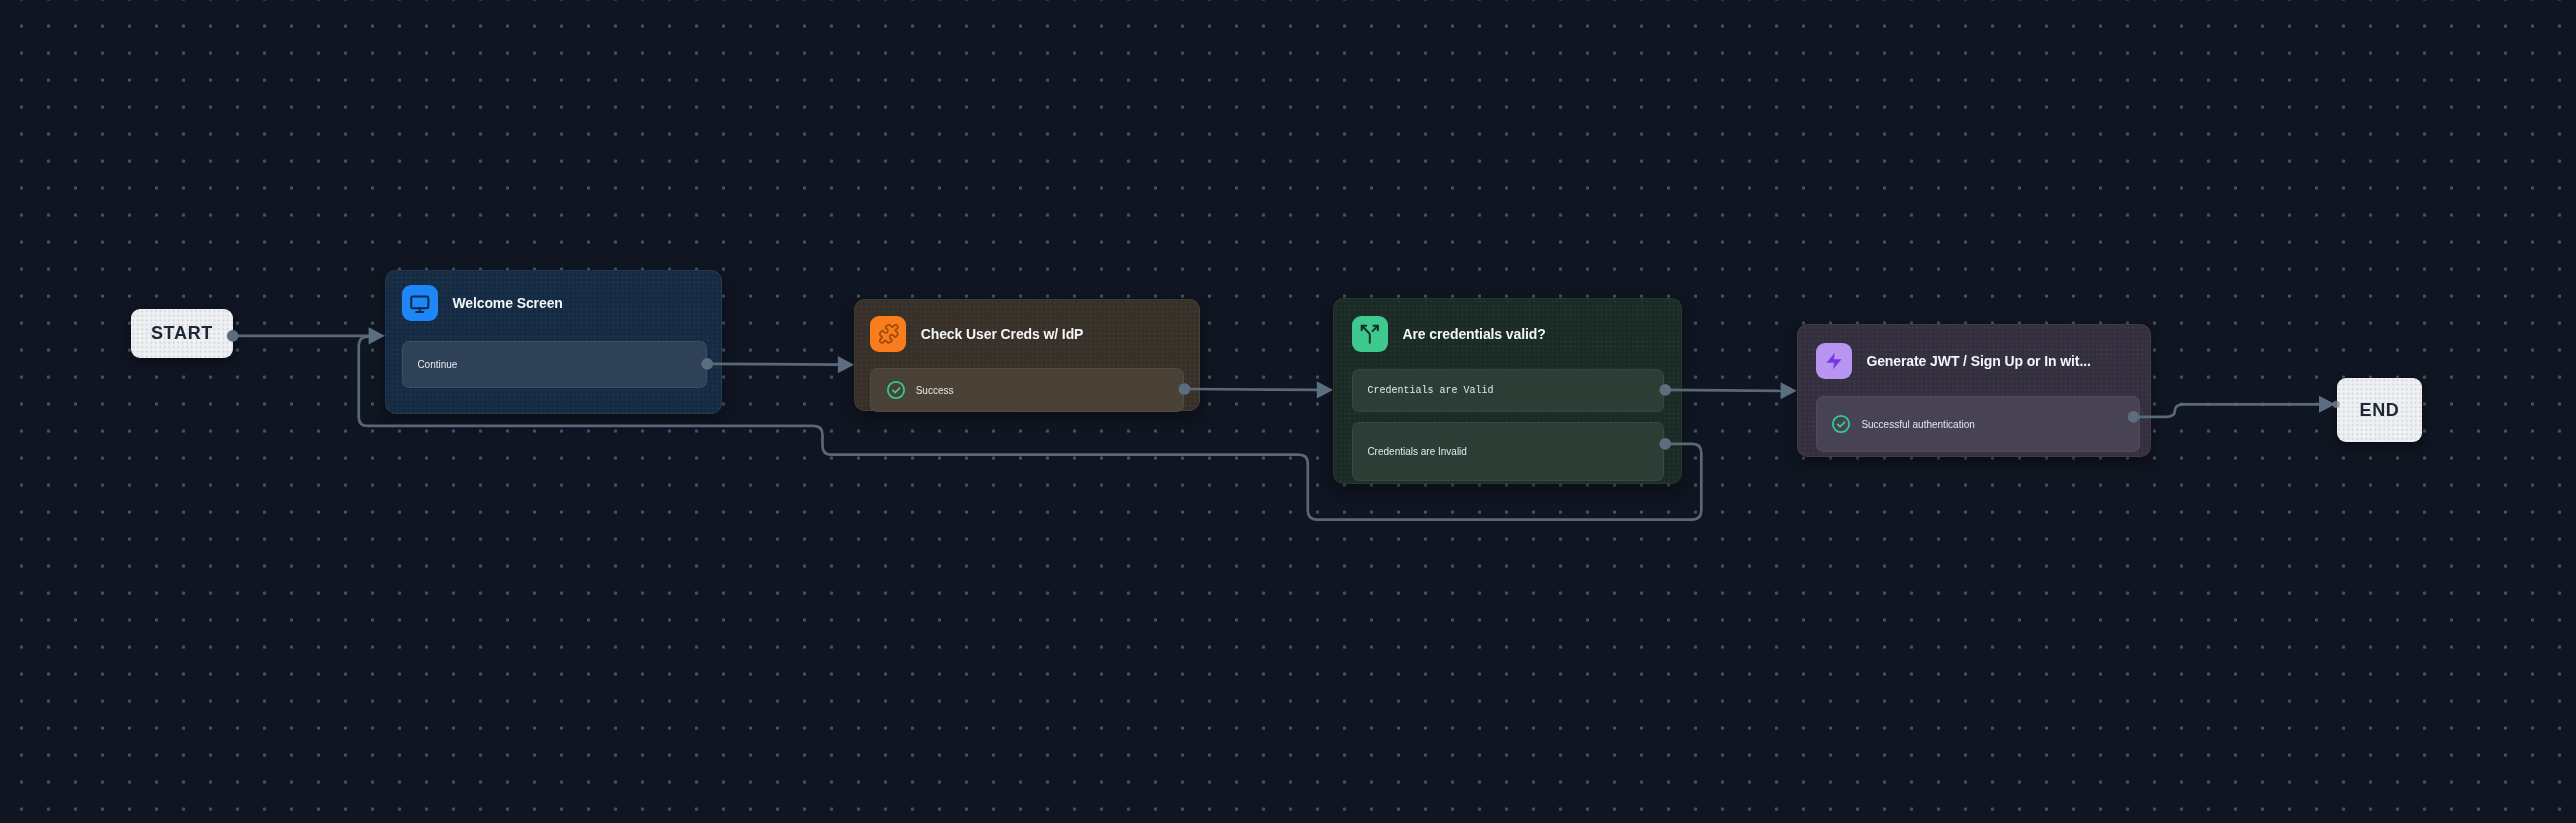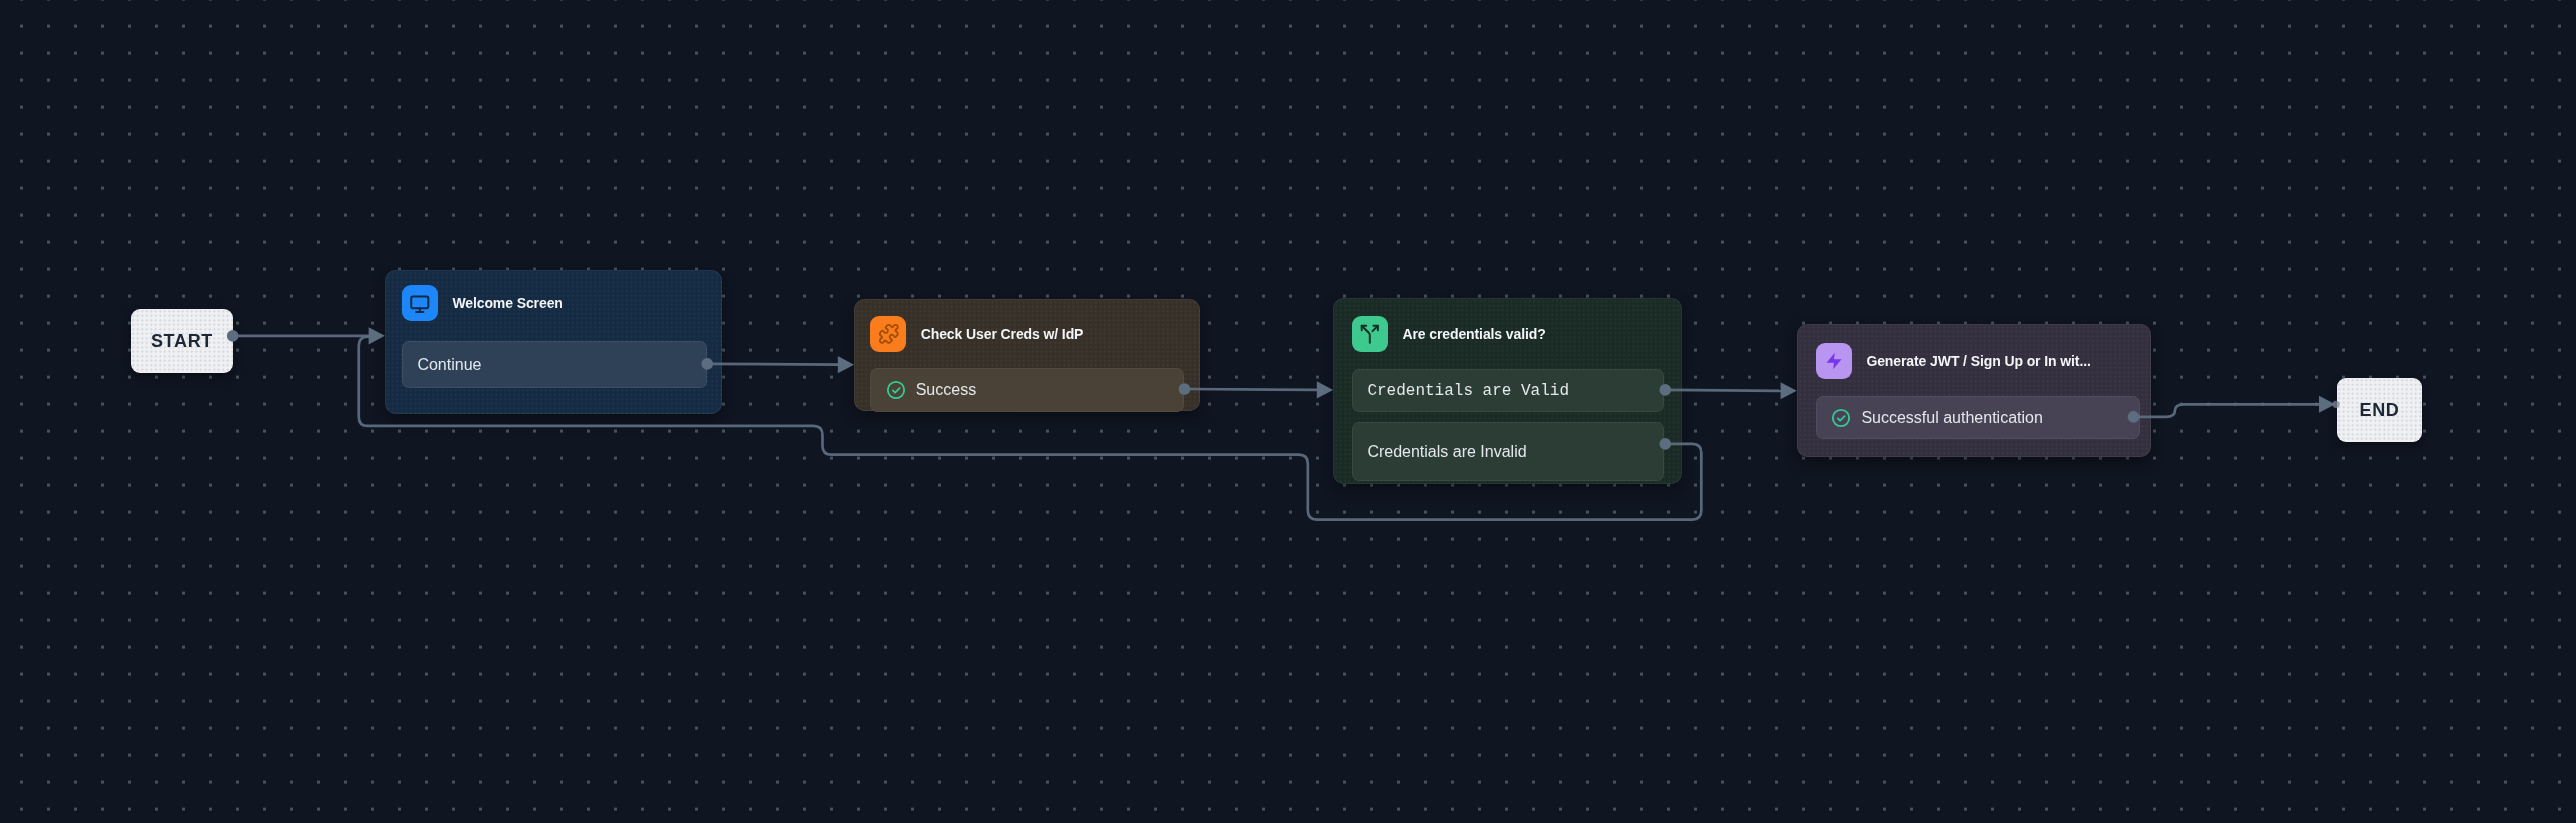--- a/index.html
+++ b/index.html
@@ -16,55 +16,55 @@
   .edge-arrow{fill:#5d6d80;}
   .end-handle{fill:#7c8796;opacity:.75;}
 
   .terminal{
     position:absolute;z-index:2;display:flex;align-items:center;justify-content:center;
     background-color:#eef0f3;border-radius:9px;color:#1d2736;font-weight:700;
     font-size:18px;letter-spacing:0.7px;
     background-image:radial-gradient(rgba(0,0,0,.10) 0.9px,transparent 1.2px);
     background-size:4.5px 4.5px;box-shadow:0 3.6px 9px rgba(0,0,0,.35);
   }
-  #node-start{left:131px;top:309px;width:102px;height:64px;}
+  #node-start{left:131px;top:309px;width:102px;height:49px;}
   #node-end{left:2337px;top:378px;width:85px;height:64px;}
 
   .card{
     position:absolute;z-index:2;border-radius:10.8px;box-sizing:border-box;
     border:0.9px solid rgba(255,255,255,.06);
     background-image:radial-gradient(rgba(255,255,255,.045) 0.9px,transparent 1.2px);
     background-size:4.5px 4.5px;box-shadow:0 5.4px 12.6px rgba(0,0,0,.35);
   }
   .card-header{display:flex;align-items:center;gap:14.4px;}
   .node-icon{width:36px;height:36px;border-radius:9px;display:flex;align-items:center;justify-content:center;flex:none;}
   .node-title{font-size:14px;font-weight:700;color:#f3f5f7;letter-spacing:-0.1px;white-space:nowrap;overflow:hidden;}
   .row{
     position:absolute;box-sizing:border-box;border-radius:7.2px;display:flex;align-items:center;gap:10px;
-    padding:0 14.4px;font-size:16px;color:#e4e8ec;white-space:nowrap;overflow:hidden;
+    padding:0 14.4px;font-size:10px;color:#e4e8ec;white-space:nowrap;overflow:hidden;
   }
   .check-ic{flex:none;display:flex;}
 
   
   #node-welcome{left:385px;top:270px;width:337px;height:144px;background-color:#152b43;padding:14.4px 14.4px 0 16px;}
   #node-welcome .row{left:16px;right:14.4px;top:70px;height:47px;background:#2e4157;border:1.8px dotted #4a5d74;}
   #node-welcome .node-icon{background:#1d86f8;}
 
   #node-check{left:854px;top:299px;width:346px;height:112px;background-color:#373028;padding:16px 15.3px 0 15.3px;}
   #node-check .row{left:15.3px;right:15.3px;top:68px;height:44px;background:#4a4237;border:1.8px dotted #5d5345;}
   #node-check .node-icon{background:#f97c1d;}
 
   #node-valid{left:1333px;top:298px;width:349px;height:186px;background-color:#1a2a24;padding:17px 17px 0 18px;}
   #node-valid .row{left:18px;right:17px;background:#2c3d36;border:1.8px dotted #43564d;}
   #node-valid .row.r0{top:70px;height:43px;font-family:Liberation Mono, monospace;}
   #node-valid .row.r1{top:123px;height:59px;}
   #node-valid .node-icon{background:#3ec98f;}
 
   #node-jwt{left:1797px;top:324px;width:354px;height:133px;background-color:#332f3e;padding:18px 14.4px 0 18px;}
-  #node-jwt .row{left:18px;right:10px;top:71px;height:43px;background:#474254;border:1.8px dotted #5b5669;}
+  #node-jwt .row{left:18px;right:10px;top:71px;height:56px;background:#474254;border:1.8px dotted #5b5669;}
   #node-jwt .node-icon{background:#b795f1;}
 </style>
 </head>
 <body>
 
 <div id="stage">
 
   <div class="terminal" id="node-start">
     <span>START</span>
   </div>

